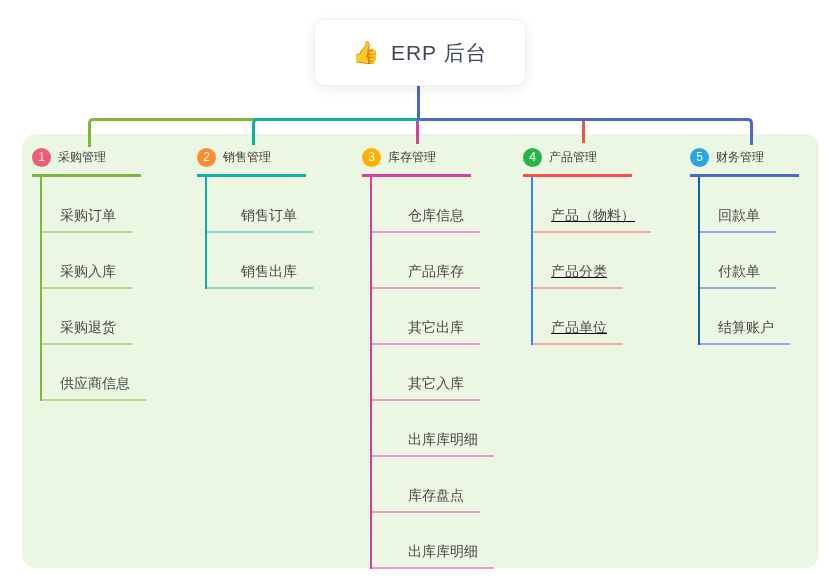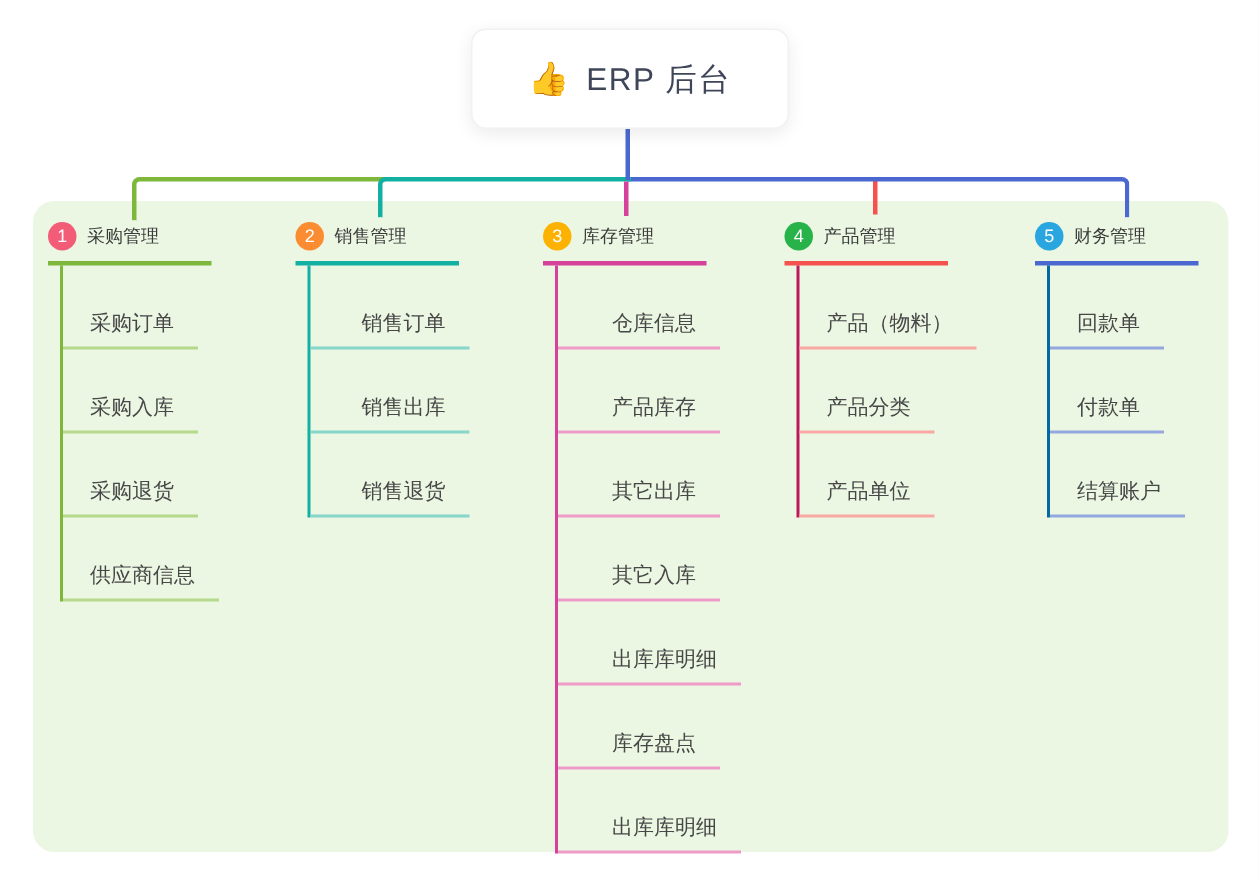--- a/index.html
+++ b/index.html
@@ -57,21 +57,21 @@
   .b1 .badge         { background:#f25c77; }
   .b2 .branch-header { border-bottom:3px solid #12b0a2; }
   .b2 .children      { border-left:2px solid #12b0a2; }
   .b2 .child         { border-bottom:2px solid #86d6c9;padding-left:34px; }
   .b2 .badge         { background:#fb8c32; }
   .b3 .branch-header { border-bottom:3px solid #d6419b; }
   .b3 .children      { border-left:2px solid #d6419b; }
   .b3 .child         { border-bottom:2px solid #ee9bc8;padding-left:36px; }
   .b3 .badge         { background:#fdb202; }
   .b4 .branch-header { border-bottom:3px solid #f5514f; }
-  .b4 .children      { border-left:2px solid #be185d; }
+  .b4 .children      { border-left:2px solid #3b82f6;text-decoration:underline; }
   .b4 .child         { border-bottom:2px solid #f9a9a4; }
   .b4 .badge         { background:#27b24a; }
   .b5 .branch-header { border-bottom:3px solid #4a68d0; }
   .b5 .children      { border-left:2px solid #0369a1; }
   .b5 .child         { border-bottom:2px solid #93a8de; }
   .b5 .badge         { background:#29a6e0; }
 </style>
 </head>
 <body>
 
@@ -105,21 +105,20 @@
   </div>
 
   <div class="branch b2" style="left:197px; top:148px;">
     <div class="branch-header">
       <span class="badge">2</span>
       <span class="branch-label">销售管理</span>
     </div>
     <div class="children">
       <div class="child">销售订单</div>
       <div class="child">销售出库</div>
-      <div class="child">销售退货</div>
     </div>
   </div>
 
   <div class="branch b3" style="left:362px; top:148px;">
     <div class="branch-header">
       <span class="badge">3</span>
       <span class="branch-label">库存管理</span>
     </div>
     <div class="children">
       <div class="child">仓库信息</div>

